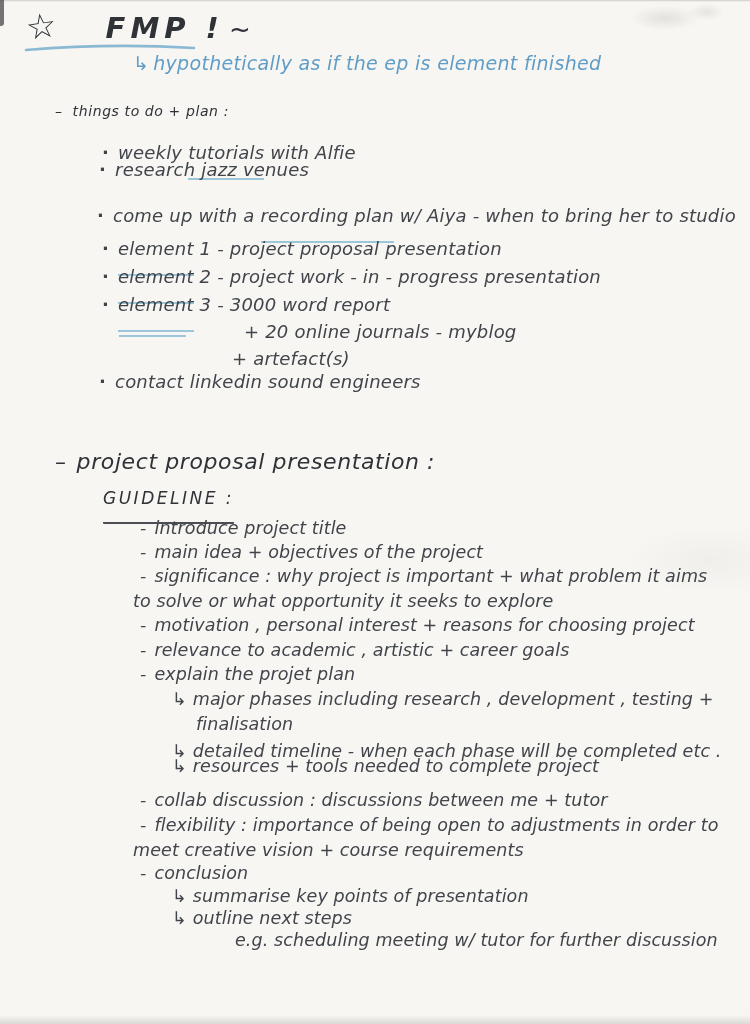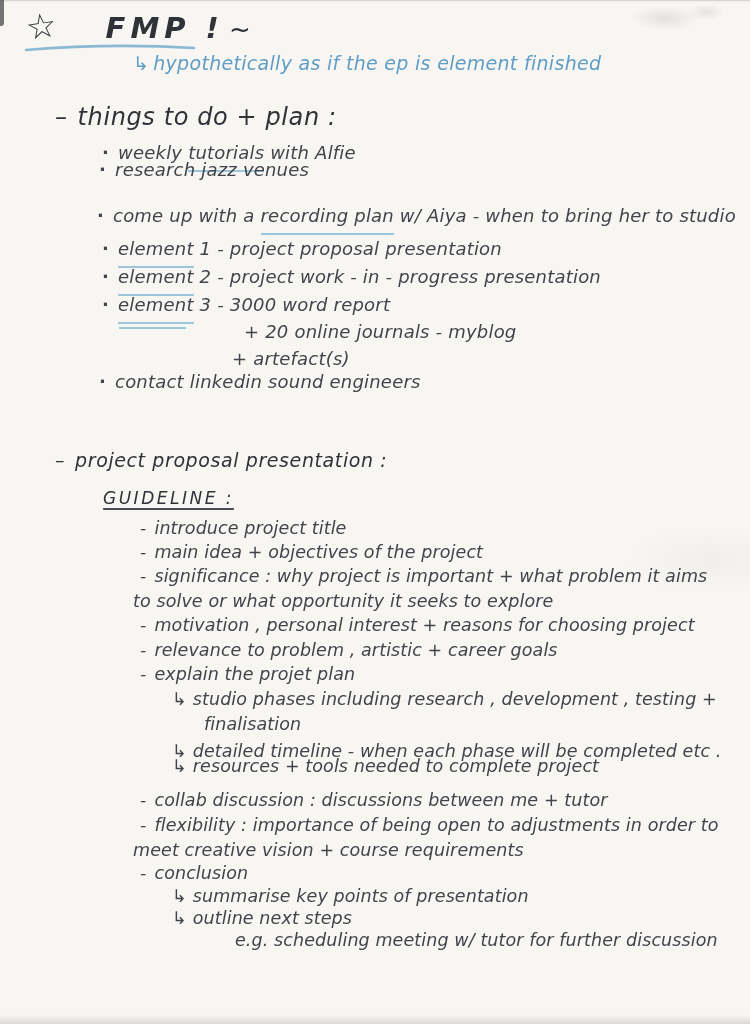--- a/index.html
+++ b/index.html
@@ -41,34 +41,34 @@
   .star{font-size:34px;font-weight:bold;color:var(--ink-dark);font-style:normal;
         display:inline-block;transform:rotate(-8deg);}
   .title{font-size:29px;font-weight:bold;color:var(--ink-dark);letter-spacing:5px;
          font-style:italic;margin-left:44px;}
   .squiggle{font-size:26px;color:var(--ink-dark);font-style:normal;}
   .title-underline{position:absolute;left:24px;top:42px;width:174px;height:12px;}
   .note{font-size:19px;color:var(--blue);letter-spacing:.3px;}
   .note .arrow{font-style:normal;margin-right:4px;}
 
   
-  .sec-head{font-size:24px;color:var(--ink-dark);letter-spacing:.6px;font-weight:500;}
+  .sec-head{font-size:14px;color:var(--ink-dark);letter-spacing:.6px;font-weight:500;}
   .sec-head .dash{margin-right:10px;}
 
   
   .trow{font-size:18px;letter-spacing:.2px;}
   .blt{font-style:normal;margin-right:9px;font-weight:bold;}
-  .u{border-bottom:2px solid var(--blueU);padding-bottom:7px;}
+  .u{border-bottom:2px solid var(--blueU);padding-bottom:15px;}
   .u2{position:relative;}
   .u2::after{content:"";position:absolute;left:1px;right:8px;bottom:-7px;height:2px;
              background:var(--blueU);}
 
   
   .guide{font-size:17px;letter-spacing:2.5px;color:var(--ink-dark);
-         border-bottom:2px solid #4a4d52;padding-bottom:0;border-radius:1px;}
+         border-bottom:2px solid #4a4d52;padding-bottom:14px;border-radius:1px;}
   .grow{font-size:17.5px;letter-spacing:.1px;}
   .mk{margin-right:8px;}
   .mk.arrow{font-style:normal;margin-right:6px;}
 </style>
 </head>
 <body>
 
 <div class="page">
   <div class="corner-mark"></div>
 
@@ -109,21 +109,21 @@
   <div class="abs hw trow" style="left:232px;top:321px;margin-left:12px;">
     <span>+ 20 online journals - myblog</span>
   </div>
   <div class="abs hw trow" style="left:232px;top:348px;">
     <span>+ artefact(s)</span>
   </div>
   <div class="abs hw trow" style="left:99px;top:371px;">
     <span class="blt">·</span><span>contact linkedin sound engineers</span>
   </div>
 
-  <div class="abs hw sec-head" style="left:55px;top:449px;font-size:19px;">
+  <div class="abs hw sec-head" style="left:55px;top:449px;font-size:22px;">
     <span class="dash">–</span><span>project proposal presentation :</span>
   </div>
   <div class="abs hw" style="left:103px;top:488px;">
     <span class="guide">GUIDELINE :</span>
   </div>
 
   <div class="abs hw grow" style="left:140px;top:518px;">
     <span class="mk">-</span><span>introduce project title</span>
   </div>
   <div class="abs hw grow" style="left:140px;top:542px;">
@@ -132,29 +132,29 @@
   <div class="abs hw grow" style="left:140px;top:566px;">
     <span class="mk">-</span><span>significance : why project is important + what problem it aims</span>
   </div>
   <div class="abs hw grow" style="left:133px;top:591px;">
     <span>to solve or what opportunity it seeks to explore</span>
   </div>
   <div class="abs hw grow" style="left:140px;top:615px;">
     <span class="mk">-</span><span>motivation , personal interest + reasons for choosing project</span>
   </div>
   <div class="abs hw grow" style="left:140px;top:640px;">
-    <span class="mk">-</span><span>relevance to problem , artistic + career goals</span>
+    <span class="mk">-</span><span>relevance to academic , artistic + career goals</span>
   </div>
   <div class="abs hw grow" style="left:140px;top:664px;">
     <span class="mk">-</span><span>explain the projet plan</span>
   </div>
   <div class="abs hw grow" style="left:172px;top:689px;">
-    <span class="mk arrow">↳</span><span>studio phases including research , development , testing +</span>
+    <span class="mk arrow">↳</span><span>major phases including research , development , testing +</span>
   </div>
-  <div class="abs hw grow" style="left:204px;top:714px;">
+  <div class="abs hw grow" style="left:196px;top:714px;">
     <span>finalisation</span>
   </div>
   <div class="abs hw grow" style="left:172px;top:741px;">
     <span class="mk arrow">↳</span><span>detailed timeline - when each phase will be completed etc .</span>
   </div>
   <div class="abs hw grow" style="left:172px;top:756px;">
     <span class="mk arrow">↳</span><span>resources + tools needed to complete project</span>
   </div>
   <div class="abs hw grow" style="left:140px;top:790px;">
     <span class="mk">-</span><span>collab discussion : discussions between me + tutor</span>

